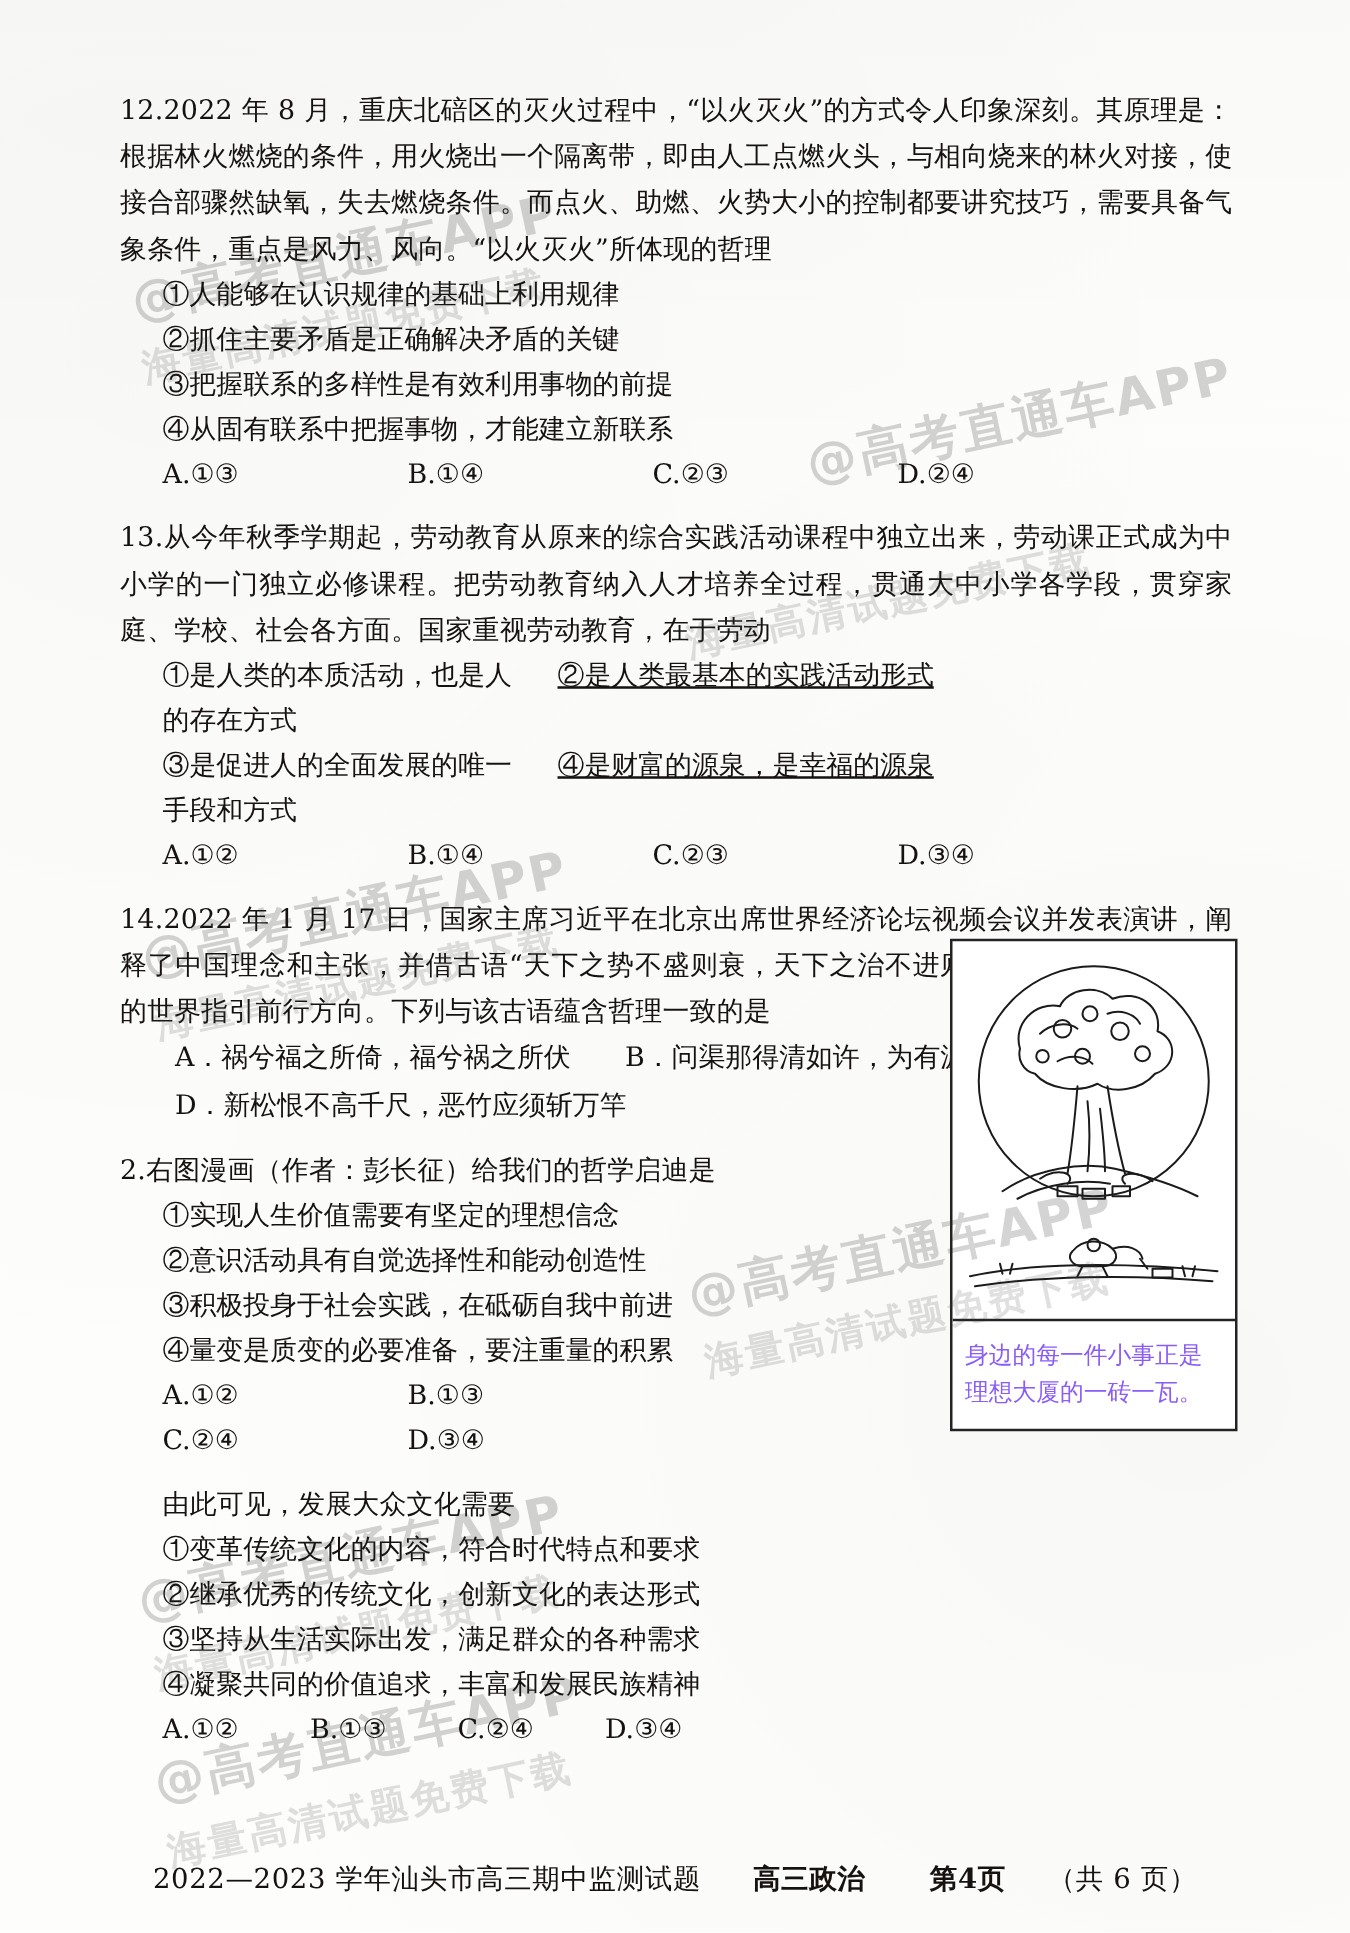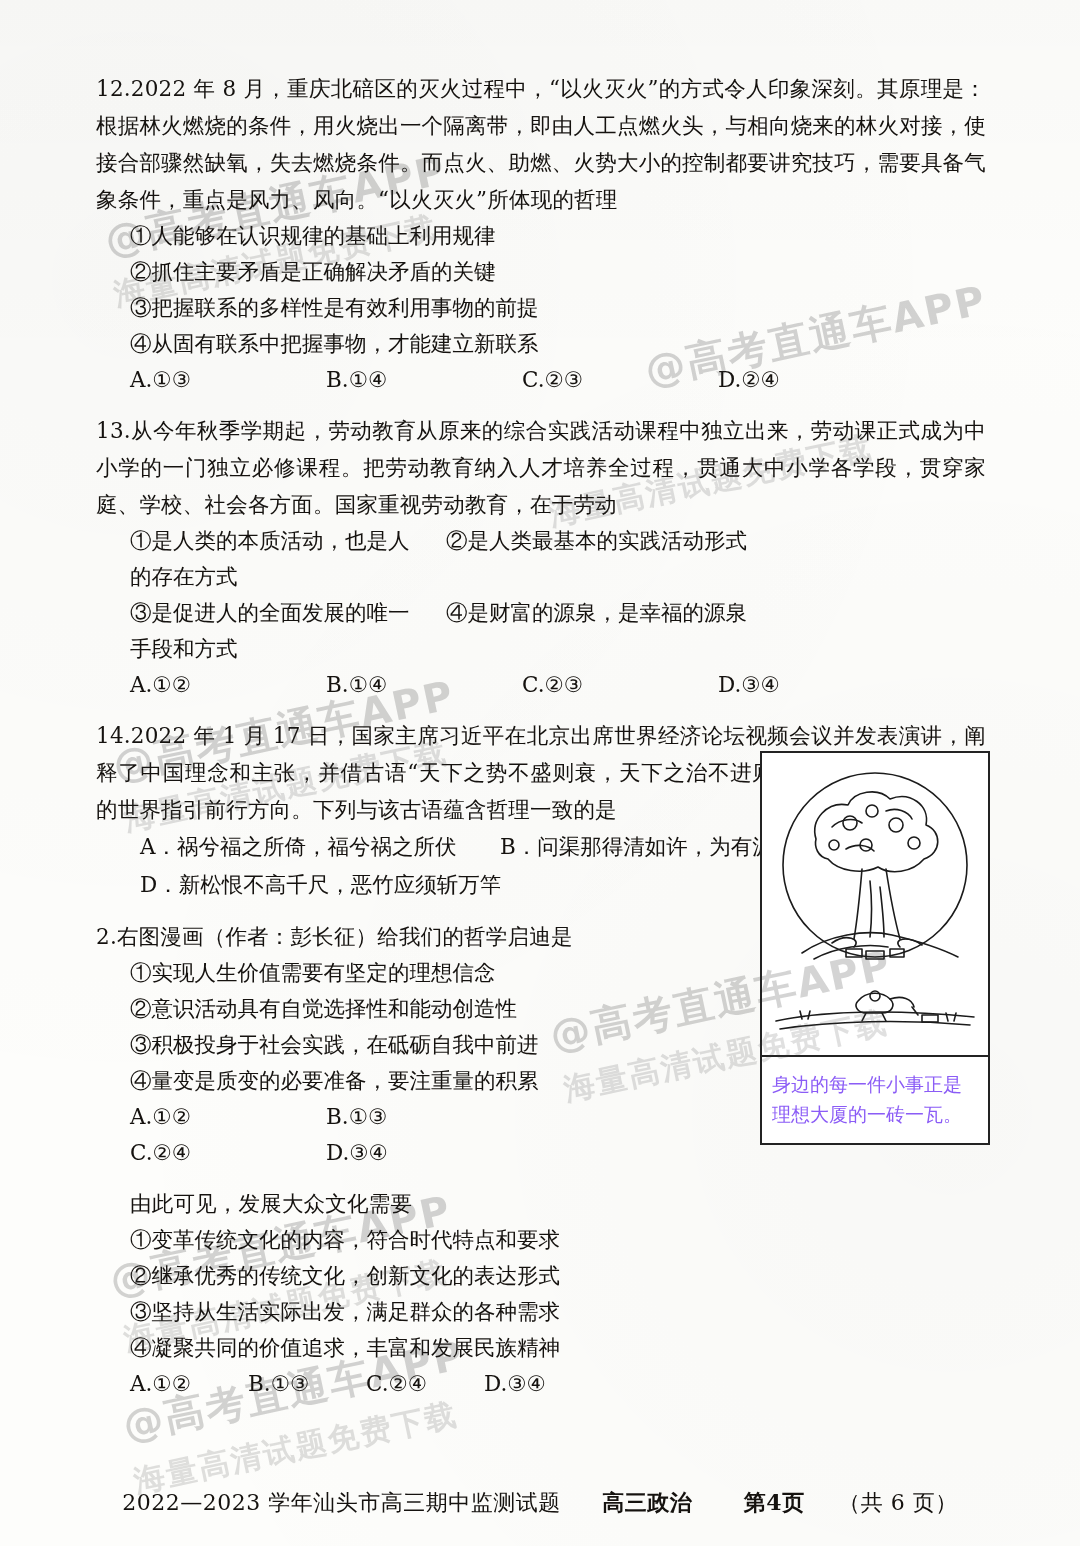--- a/index.html
+++ b/index.html
@@ -69,21 +69,21 @@
     flex: 0 0 auto;
   }
   .two-col {
     display: flex;
     padding-left: 34px;
     font-size: 21.5px;
     line-height: 36px;
     justify-content: center;
   }
   .two-col .c1 { width: 290px; flex: 0 0 auto; }
-  .two-col .c2 { flex: 1 1 auto; padding-left: 26px; }
+  .two-col .c2 { flex: 1 1 auto; padding-left: 26px; text-decoration: underline; }
   .q14-opt {
     display: flex;
     padding-left: 44px;
     font-size: 21.5px;
     line-height: 38px;
   }
   .q14-opt .a { width: 360px; flex: 0 0 auto; }
   .q14-opt .b { flex: 1 1 auto; }
 
   

